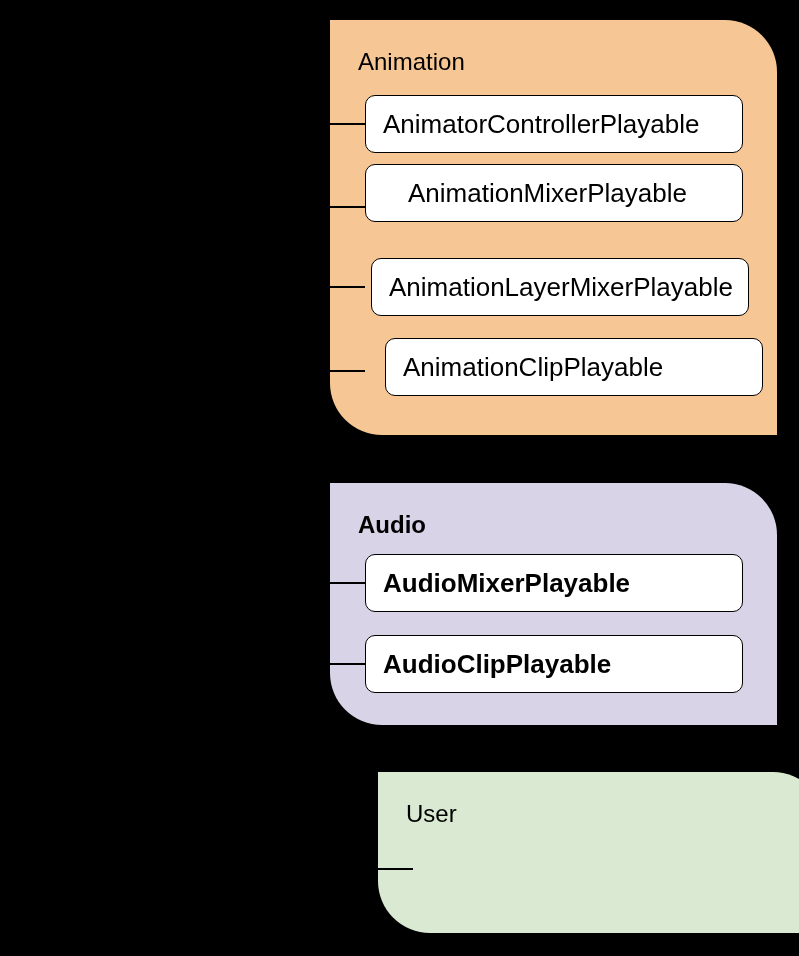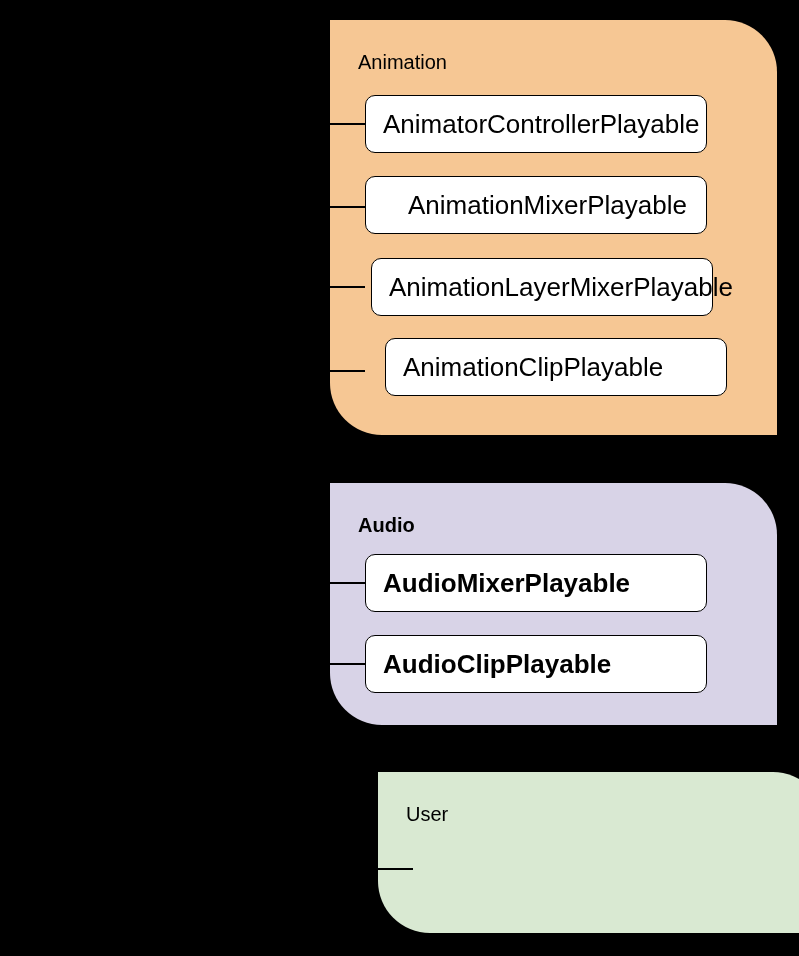--- a/index.html
+++ b/index.html
@@ -40,29 +40,29 @@
     border-radius: 0 52px 0 52px;
   }
   .group-animation { top: 20px;  height: 415px; }
   .group-audio     { top: 483px; height: 242px; font-weight: bold; }
   .group-user      { top: 772px; height: 161px; }
 
   .group-label {
     position: absolute;
     left: 28px;
     top: 28px;
-    font-size: 20px;
+    font-size: 24px;
     line-height: 28px;
     color: #000000;
   }
   
   .class-box {
     position: absolute;
     left: 35px;
-    width: 342px;
+    width: 378px;
     height: 58px;
     box-sizing: border-box;
     background: #ffffff;
     border: 1.5px solid #000000;
     border-radius: 10px;
     display: flex;
     align-items: center;
     padding-left: 17px;
     font-size: 26px;
     color: #000000;
@@ -71,21 +71,21 @@
   .connector {
     position: absolute;
     left: 0;
     width: 35px;
     height: 2px;
     background: #000000;
   }
   
   .anim-item-0 { top: 75px; }
   .anim-conn-0 { top: 103px; }
-  .anim-item-1 { top: 156px; padding-left: 42px; }
+  .anim-item-1 { top: 144px; padding-left: 42px; }
   .anim-conn-1 { top: 186px; }
   .anim-item-2 { top: 238px; margin-left: 6px; }
   .anim-conn-2 { top: 266px; }
   .anim-item-3 { top: 318px; margin-left: 20px; }
   .anim-conn-3 { top: 350px; }
 
   .audio-item-0 { top: 71px; }
   .audio-conn-0 { top: 99px; }
   .audio-item-1 { top: 152px; }
   .audio-conn-1 { top: 180px; }

